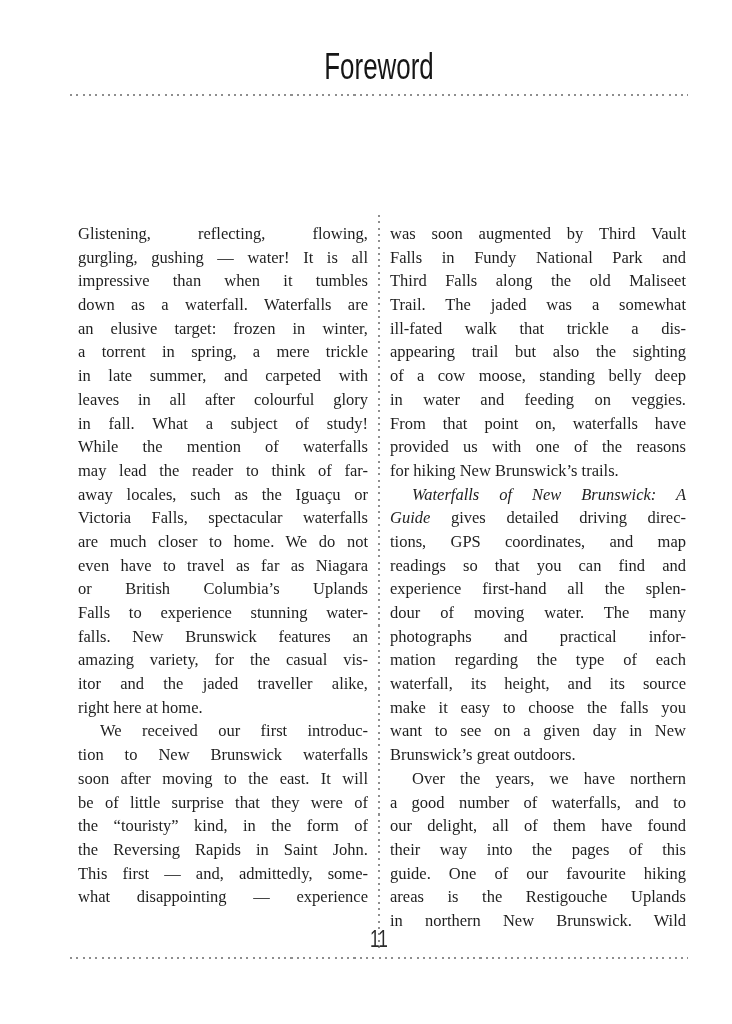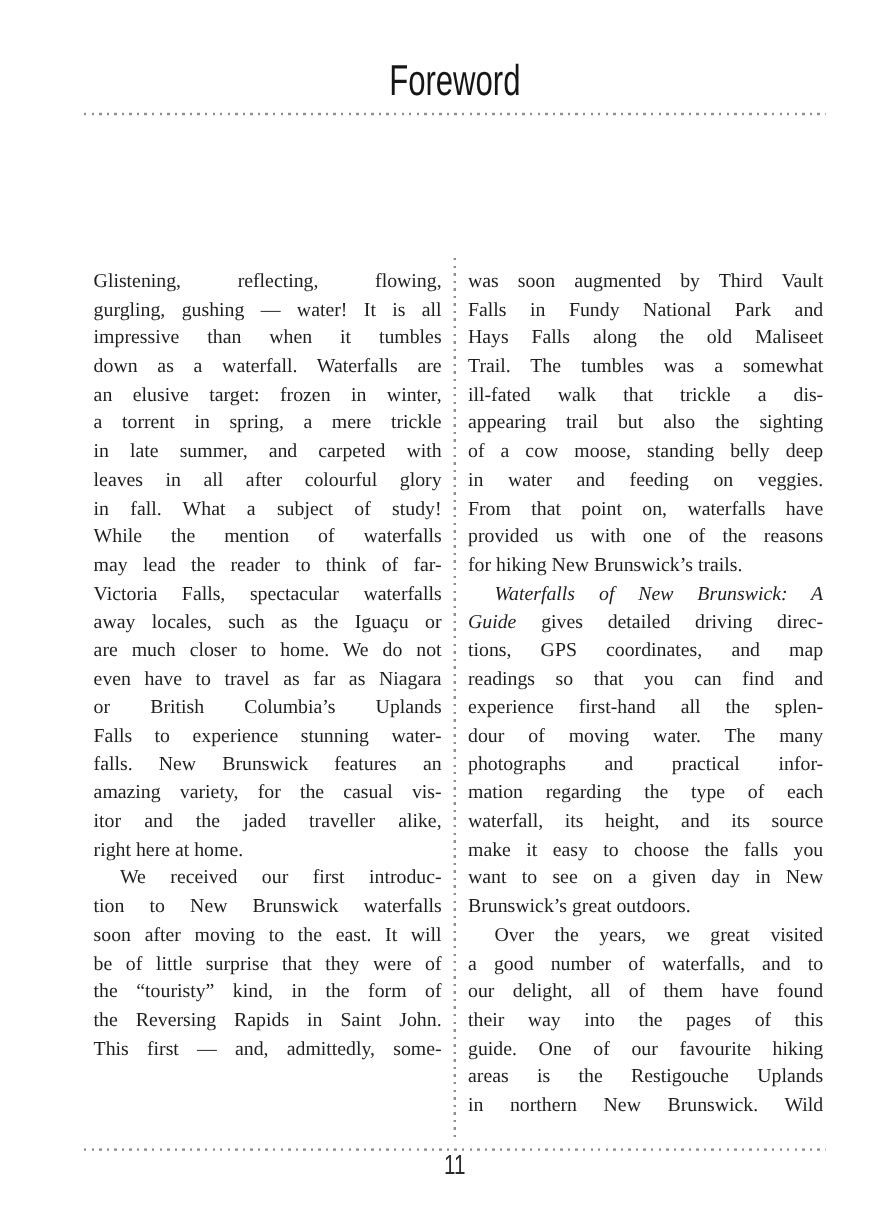--- a/index.html
+++ b/index.html
@@ -80,21 +80,21 @@
     height: 23.7px;
     overflow: visible;
   }
   .line.end { text-align-last: left; }
   .line.indent { text-indent: 22px; }
   .italic { font-style: italic; }
 
   .page-number-wrap {
     position: absolute;
     left: 70px;
-    top: 957px;
+    top: 926px;
     width: 618px;
     text-align: center;
   }
   .page-number {
     display: inline-block;
     font-family: "Liberation Sans", sans-serif;
     font-size: 23px;
     color: #2a2a2a;
     transform: scaleX(0.75);
     transform-origin: center;
@@ -117,66 +117,67 @@
         <div class="line">gurgling, gushing — water! It is all</div>
         <div class="line">impressive than when it tumbles</div>
         <div class="line">down as a waterfall. Waterfalls are</div>
         <div class="line">an elusive target: frozen in winter,</div>
         <div class="line">a torrent in spring, a mere trickle</div>
         <div class="line">in late summer, and carpeted with</div>
         <div class="line">leaves in all after colourful glory</div>
         <div class="line">in fall. What a subject of study!</div>
         <div class="line">While the mention of waterfalls</div>
         <div class="line">may lead the reader to think of far-</div>
+        <div class="line">away locales, such as the Iguaçu or</div>
         <div class="line">Victoria Falls, spectacular waterfalls</div>
-        <div class="line">away locales, such as the Iguaçu or</div>
         <div class="line">are much closer to home. We do not</div>
         <div class="line">even have to travel as far as Niagara</div>
         <div class="line">or British Columbia’s Uplands</div>
         <div class="line">Falls to experience stunning water-</div>
         <div class="line">falls. New Brunswick features an</div>
         <div class="line">amazing variety, for the casual vis-</div>
         <div class="line">itor and the jaded traveller alike,</div>
         <div class="line end">right here at home.</div>
         <div class="line indent">We received our first introduc-</div>
         <div class="line">tion to New Brunswick waterfalls</div>
         <div class="line">soon after moving to the east. It will</div>
         <div class="line">be of little surprise that they were of</div>
         <div class="line">the “touristy” kind, in the form of</div>
         <div class="line">the Reversing Rapids in Saint John.</div>
         <div class="line">This first — and, admittedly, some-</div>
+        <div class="line">what disappointing — experience</div>
       </div>
     <div class="divider-gap">
       <div class="v-dotted"></div>
     </div>
     <div class="col col-right">
         <div class="line">was soon augmented by Third Vault</div>
         <div class="line">Falls in Fundy National Park and</div>
-        <div class="line">Hays Falls along the old Maliseet</div>
-        <div class="line">Trail. The tumbles was a somewhat</div>
+        <div class="line">Third Falls along the old Maliseet</div>
+        <div class="line">Trail. The jaded was a somewhat</div>
         <div class="line">ill-fated walk that trickle a dis-</div>
         <div class="line">appearing trail but also the sighting</div>
         <div class="line">of a cow moose, standing belly deep</div>
         <div class="line">in water and feeding on veggies.</div>
         <div class="line">From that point on, waterfalls have</div>
         <div class="line">provided us with one of the reasons</div>
         <div class="line end">for hiking New Brunswick’s trails.</div>
         <div class="line indent"><span class="italic">Waterfalls of New Brunswick: A</span></div>
         <div class="line"><span class="italic">Guide</span><span> gives detailed driving direc-</span></div>
         <div class="line">tions, GPS coordinates, and map</div>
         <div class="line">readings so that you can find and</div>
         <div class="line">experience first-hand all the splen-</div>
         <div class="line">dour of moving water. The many</div>
         <div class="line">photographs and practical infor-</div>
         <div class="line">mation regarding the type of each</div>
         <div class="line">waterfall, its height, and its source</div>
         <div class="line">make it easy to choose the falls you</div>
         <div class="line">want to see on a given day in New</div>
         <div class="line end">Brunswick’s great outdoors.</div>
-        <div class="line indent">Over the years, we great visited</div>
+        <div class="line indent">Over the years, we have northern</div>
         <div class="line">a good number of waterfalls, and to</div>
         <div class="line">our delight, all of them have found</div>
         <div class="line">their way into the pages of this</div>
         <div class="line">guide. One of our favourite hiking</div>
         <div class="line">areas is the Restigouche Uplands</div>
         <div class="line">in northern New Brunswick. Wild</div>
       </div>
   </div>
 
   <div class="dotted-rule rule-bottom"></div>

